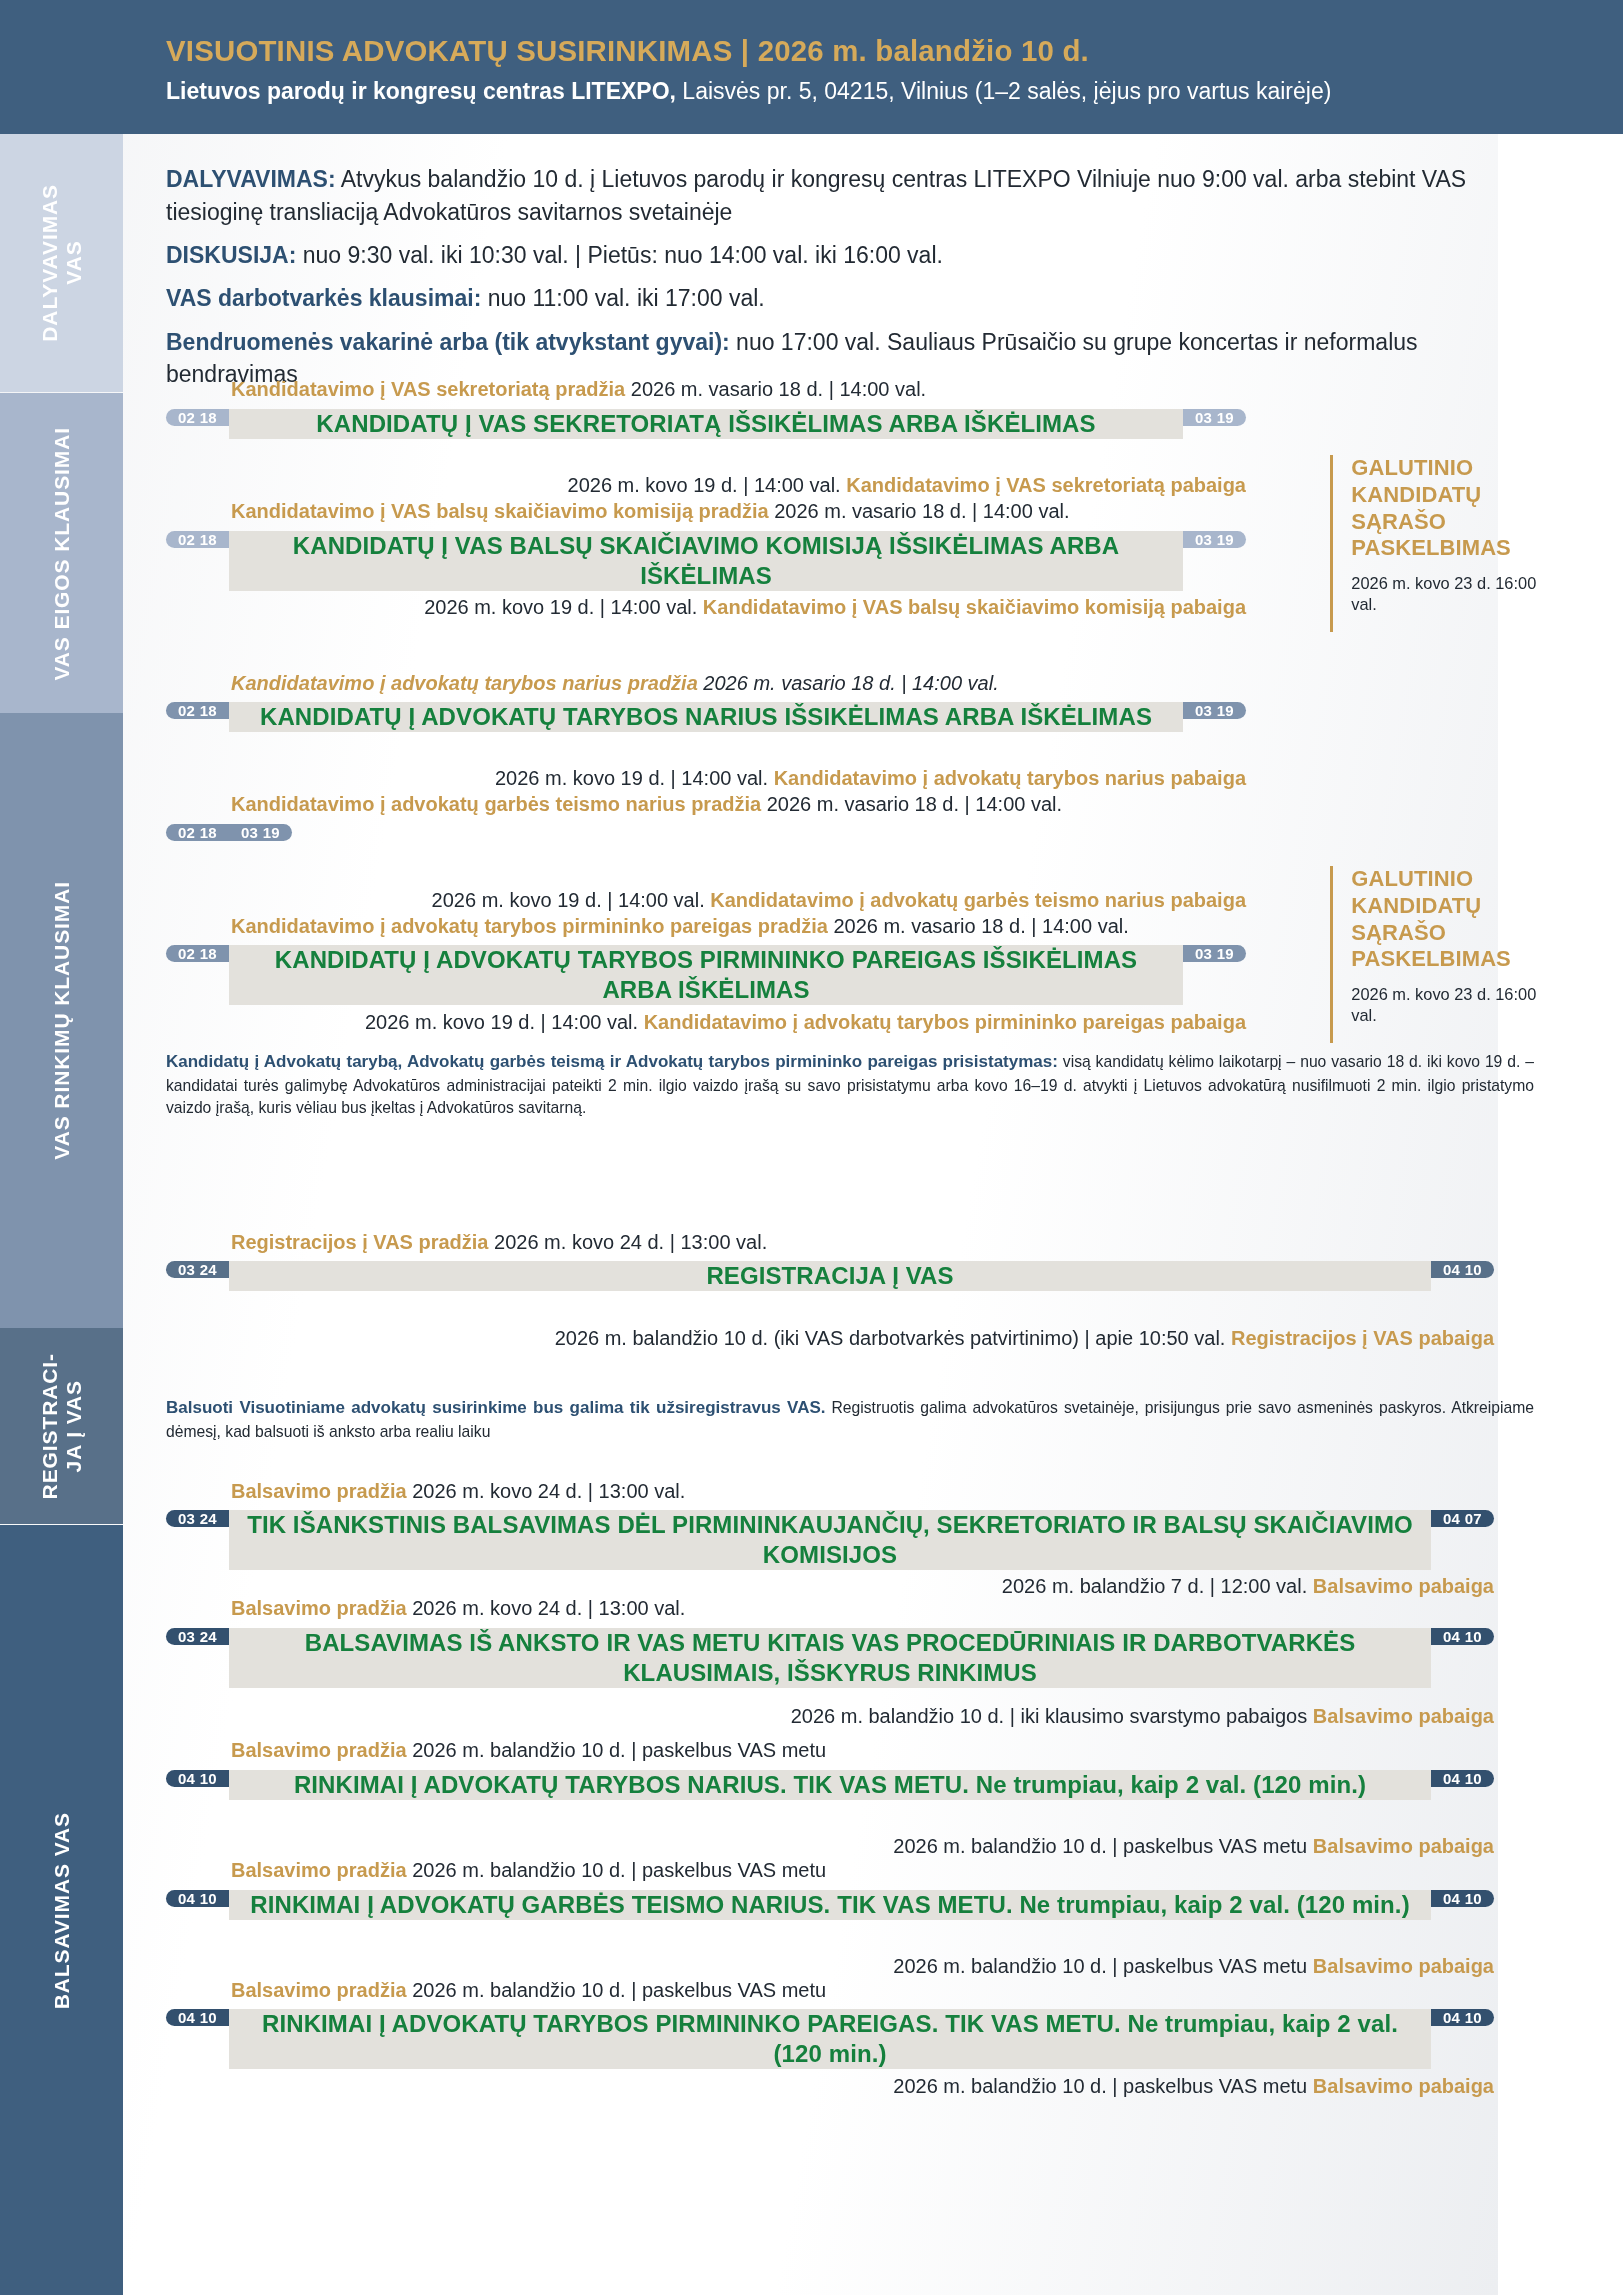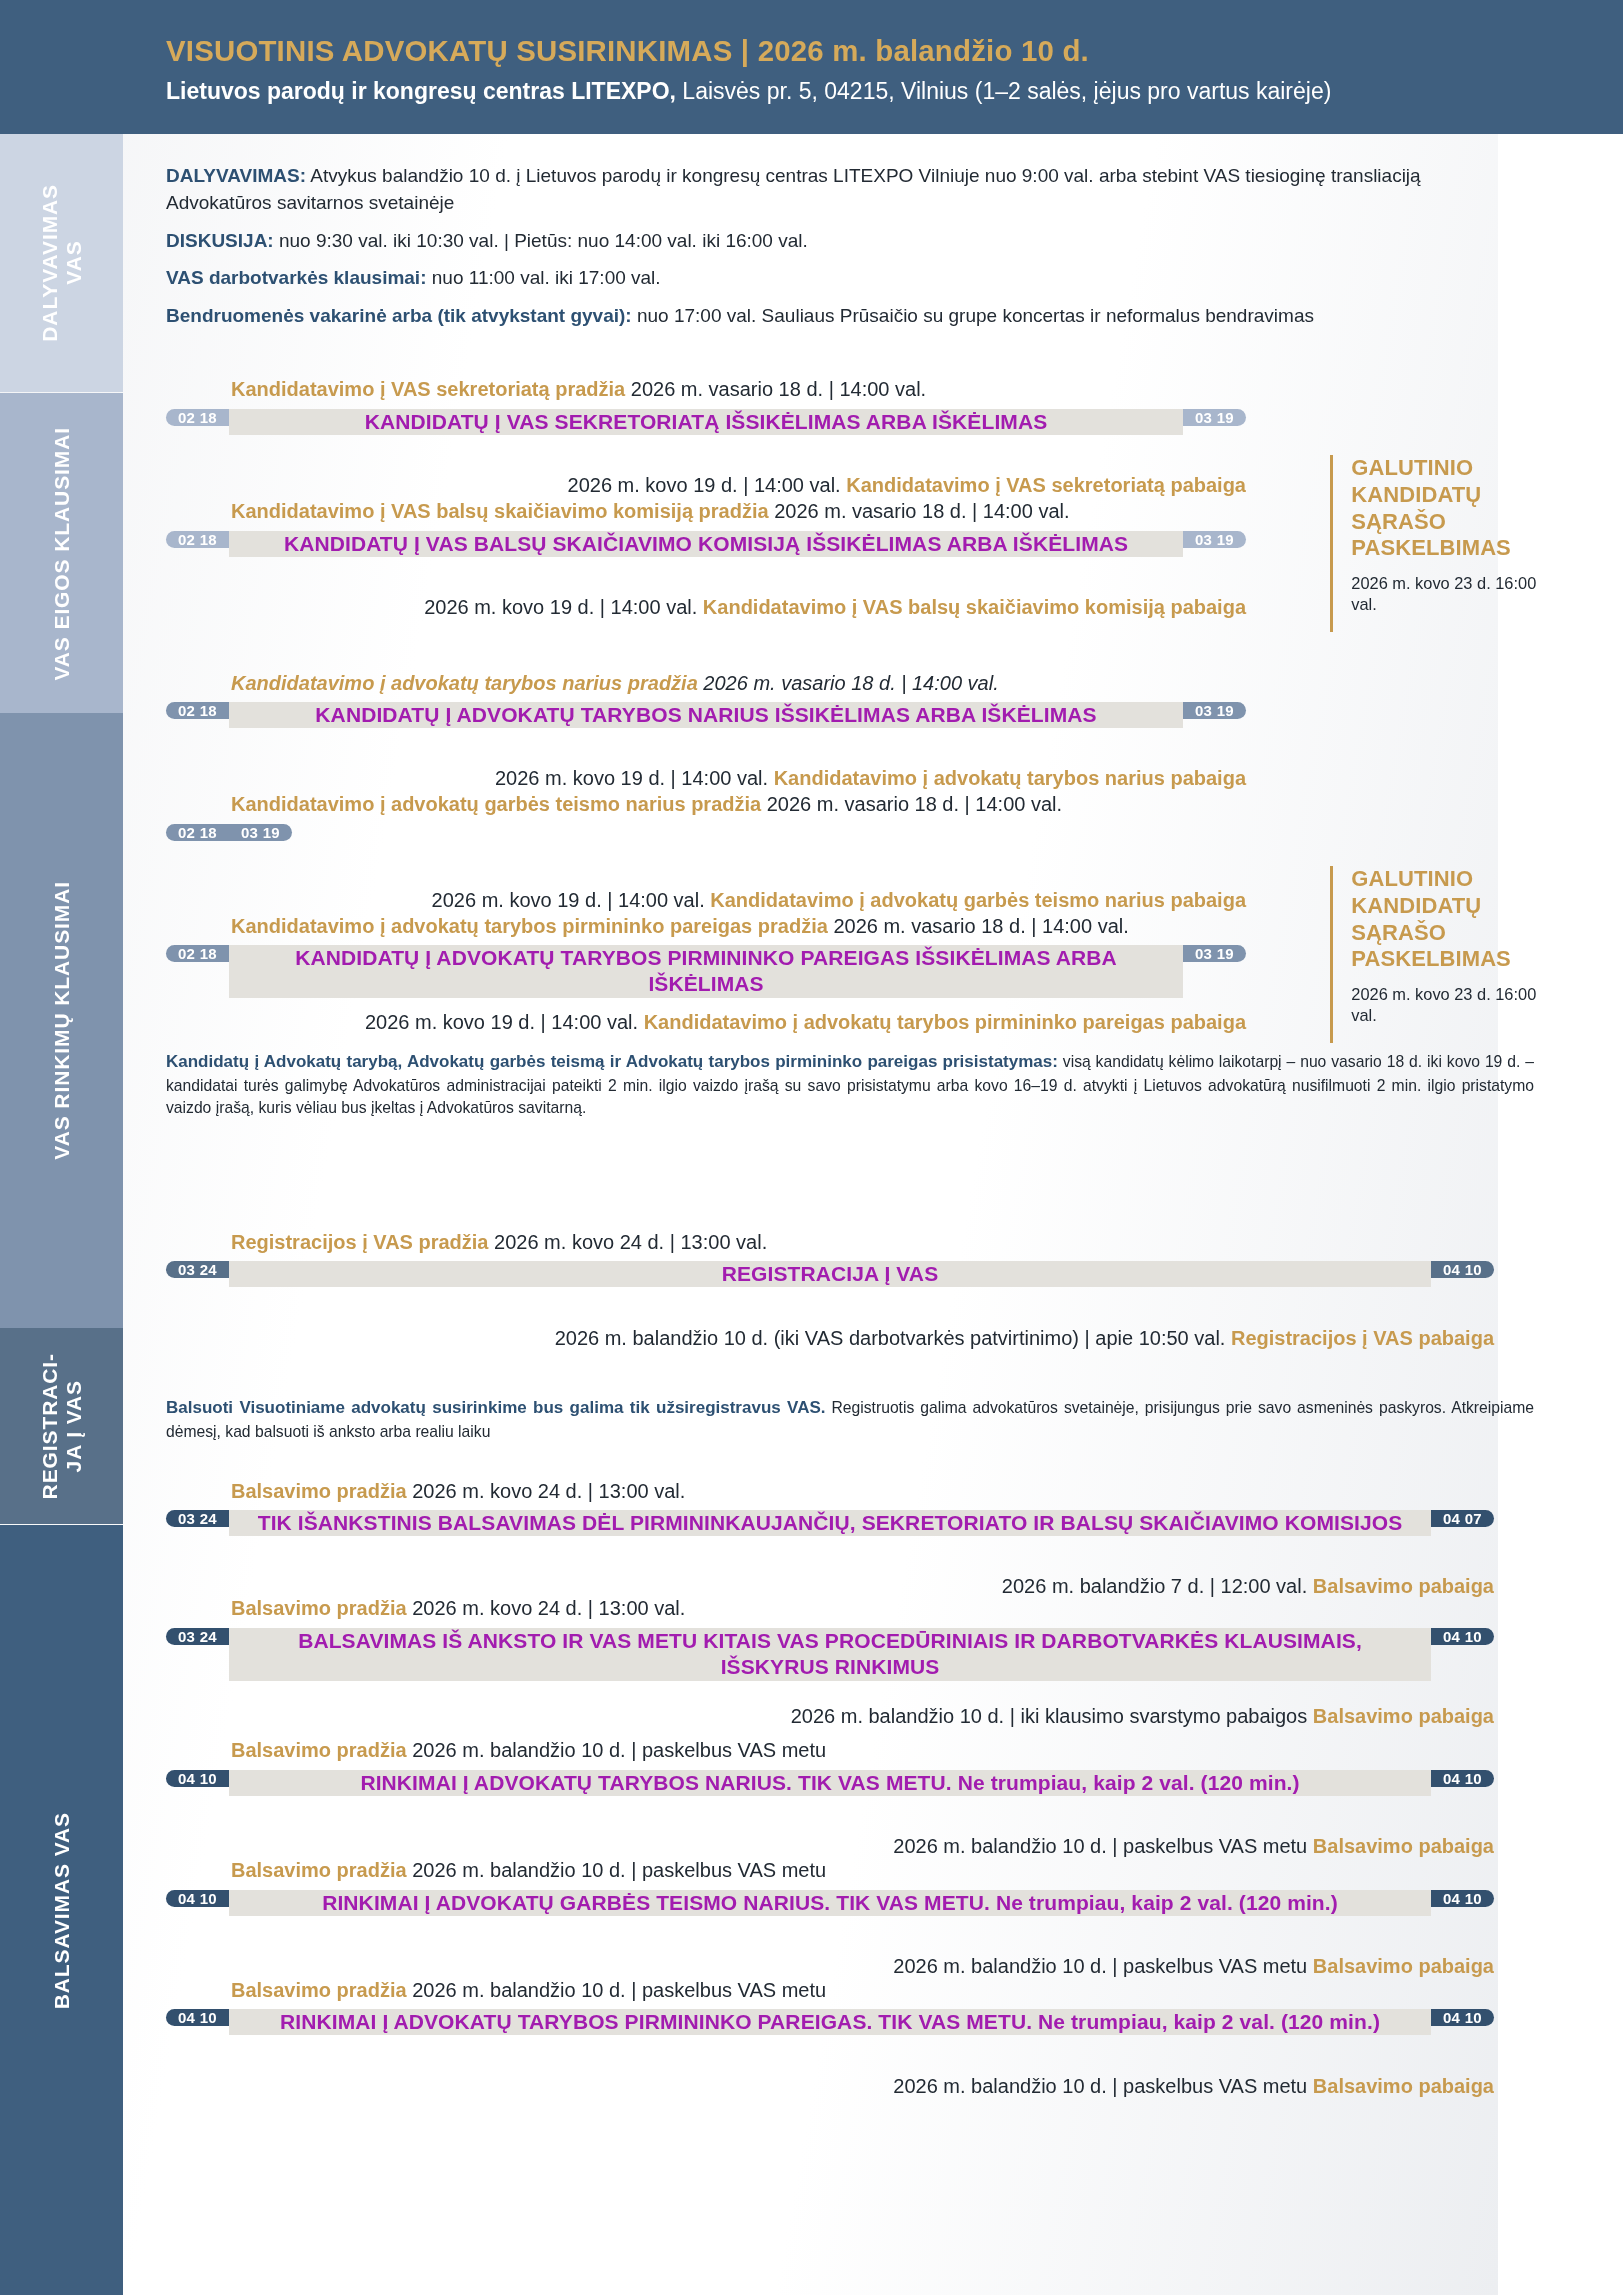--- a/index.html
+++ b/index.html
@@ -79,21 +79,21 @@
     width: 1500px; height: 2161px;
   }
 
   
   #intro {
     position: absolute;
     left: 43px; top: 29.4px;
     width: 1309px;
   }
   .intro-line {
-    font-size: 19px;
+    font-size: 23px;
     color: #222a33;
     line-height: 1.42;
     margin-bottom: 10.5px;
   }
   .intro-line b { color: #2d5072; font-weight: bold; }
 
   
   .lbl {
     position: absolute;
     font-size: 20px;
@@ -127,23 +127,23 @@
   .bar-body {
     flex: 1 1 auto;
     background: #e3e1dc;
     display: flex;
     align-items: center;
     justify-content: center;
     text-align: center;
     padding: 0 14.4px;
   }
   .bar-body span {
-    font-size: 21px;
+    font-size: 24px;
     font-weight: bold;
-    color: #a21caf;
+    color: #15803d;
     line-height: 1.25;
     letter-spacing: 0.1px;
   }
   .bar.tall { height: 68px; }
   .bar.tall .cap.l { border-radius: 34px 0 0 34px; }
   .bar.tall .cap.r { border-radius: 0 34px 34px 0; }
 
   
   .c-s1 { background: #a8b6cc; }
   .c-s2 { background: #7f93ad; }

